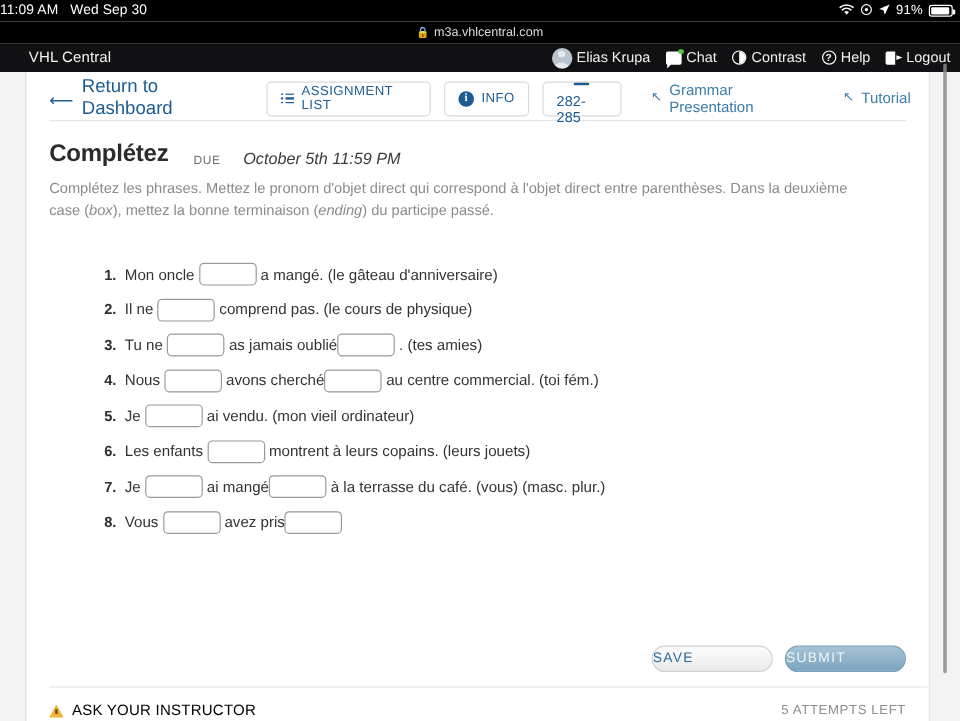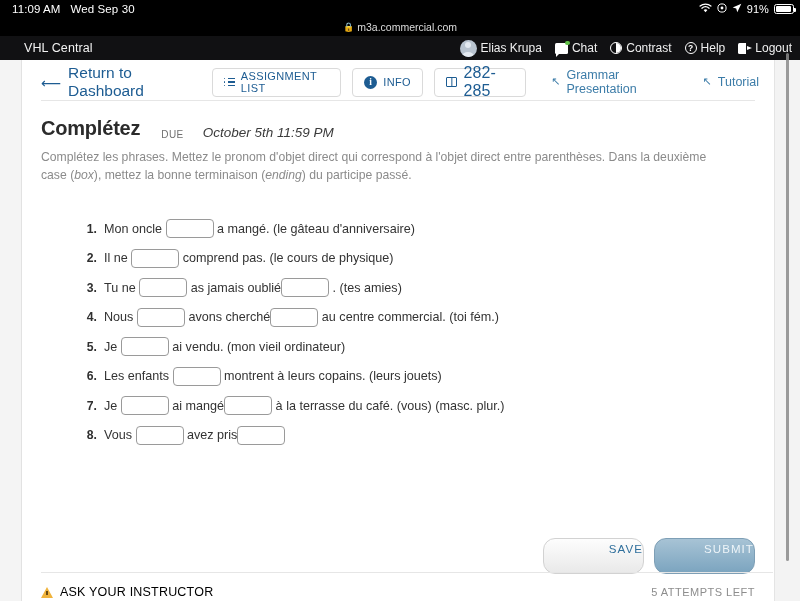--- a/index.html
+++ b/index.html
@@ -11,21 +11,21 @@
   }
   #screen { position: relative; width: 800px; height: 601px; overflow: hidden; background:#ffffff; }
 
   
   .status-bar {
     position: absolute; top: 0; left: 0; width: 800px; height: 18px;
     background: #000000; color: #ffffff;
     display: flex; align-items: center;
     font-size: 11.5px; letter-spacing: .1px;
   }
-  .status-left { display:flex; align-items:center; gap:10px; padding-left:12px; }
+  .status-left { display:flex; align-items:center; gap:10px; padding-left:0; }
   .status-right { position:absolute; right:6px; top:0; height:18px; display:flex; align-items:center; gap:5px; font-size:11px; }
   .sb-icon { display:inline-block; line-height:1; }
   .battery-shell {
     width:20px; height:10px; border:1.2px solid #fff; border-radius:2.5px;
     position:relative; display:inline-block;
   }
   .battery-shell::after{
     content:""; position:absolute; right:-3px; top:2.6px; width:1.6px; height:4px;
     background:#fff; border-radius:0 1px 1px 0;
   }
@@ -123,21 +123,21 @@
     display:flex; align-items:center; gap:7px;
     color:#1d5c92; font-size:15.5px; cursor:pointer; padding-right:22px;
   }
   .back-arrow { font-size:14px; line-height:1; position:relative; top:0.5px; }
   .tb-btn {
     display:flex; align-items:center; gap:6px;
     border:1px solid #dadada; border-radius:4px; background:#ffffff;
     height:29px; padding:0 11px; margin-right:11px;
     color:#1d5c92; font-size:11px; letter-spacing:.35px; cursor:pointer;
   }
-  .tb-btn.pages { font-size:16px; letter-spacing:.1px; }
+  .tb-btn.pages { font-size:12px; letter-spacing:.1px;flex-direction:column; }
   .list-ic { display:flex; flex-direction:column; justify-content:space-between; width:11px; height:9px; }
   .list-row { display:flex; align-items:center; gap:2.5px; }
   .list-row b { width:1.8px; height:1.8px; background:#1d5c92; border-radius:50%; display:block; }
   .list-row s { display:block; width:8px; height:1.5px; background:#1d5c92; text-decoration:none; }
   .info-ic {
     width:13px; height:13px; border-radius:50%; background:#1d5c92; color:#fff;
     font-size:9.5px; font-weight:bold; line-height:13px; text-align:center; font-family:"Liberation Serif", serif;
   }
   .book-ic {
     width:13px; height:10px; border:1.3px solid #1d5c92; border-radius:1px;
@@ -177,22 +177,22 @@
     display:inline-block; width:48px; height:19px;
     border:1px solid #9a9a9a; border-radius:4px; background:#ffffff;
     vertical-align:middle; margin:0 0px;
   }
 
   
   .btn-row {
     position:absolute; right:18px; top:478px; display:flex; align-items:center; gap:10px;
   }
   .pill {
-    width:101px; height:36px; border-radius:12px;
-    font-size:11.5px; letter-spacing:1.1px; text-align:right; line-height:21px;
+    width:101px; height:22px; border-radius:12px;
+    font-size:11.5px; letter-spacing:1.1px; text-align:left; line-height:21px;
     cursor:pointer; user-select:none;
   }
   .pill.save {
     background:linear-gradient(#fdfdfd,#e9e9e9); border:1px solid #d2d2d2; color:#2f6f9c;
   }
   .pill.submit {
     background:linear-gradient(#a7c3d5,#7ba4bf); border:1px solid #7e9fb6; color:#edf4f8;
   }
 
   .foot-divider { position:absolute; left:18px; right:0px; top:512px; height:1px; background:#e6e6e6; }
@@ -245,21 +245,21 @@
       </span>
       <span>91%</span>
       <span class="battery-shell">
           <span class="battery-fill"></span>
         </span>
     </div>
   </div>
 
   <div class="url-bar">
     <span class="lock-glyph">🔒</span>
-    <span>m3a.commercial.com</span>
+    <span>m3a.vhlcentral.com</span>
   </div>
 
   <div class="app-header">
     <div class="brand">VHL Central</div>
     <div class="header-right">
       <div class="hr-item">
         <span class="avatar"></span>
         <span>Elias Krupa</span>
       </div>
       <div class="hr-item">

